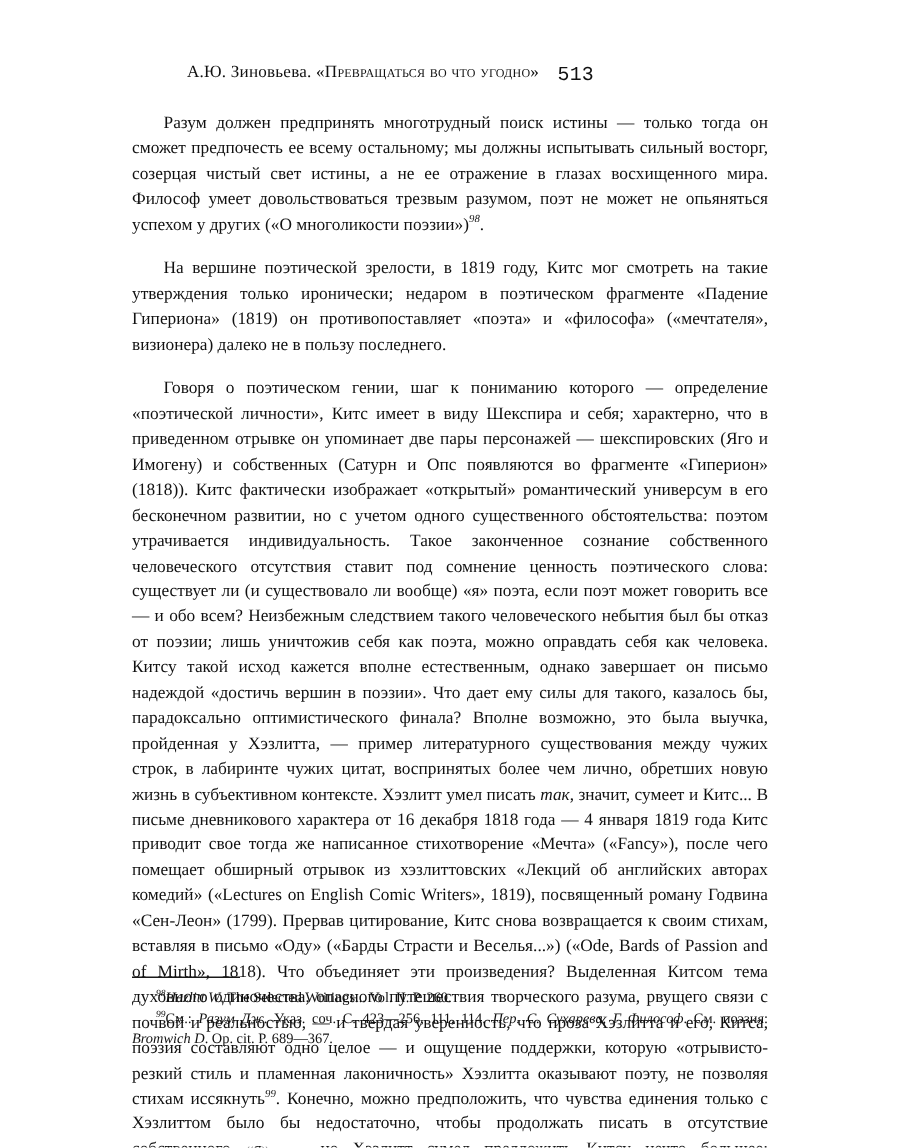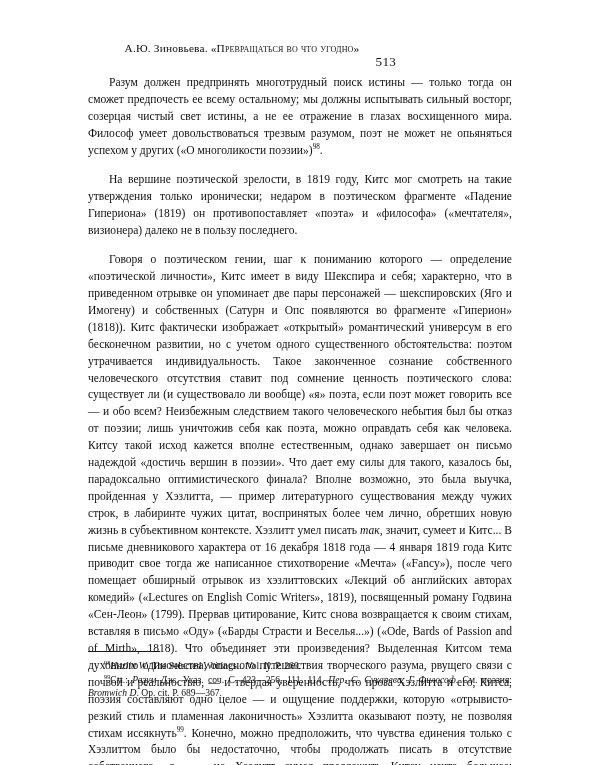--- a/index.html
+++ b/index.html
@@ -39,23 +39,24 @@
     letter-spacing: 0.15px;
     white-space: nowrap;
     font-variant: small-caps;
   }
   .running-head-title .plain {
     font-variant: normal;
   }
   .page-number {
     position: absolute;
     right: 0;
-    top: 12px;
+    top: 0;
     font-size: 13.2px;
     letter-spacing: 0.2px;
+    font-family: Liberation Mono, monospace;
   }
 
   
   .body-text {
     position: absolute;
     left: 88px;
     top: 74px;
     width: 424px;
     font-size: 11.55px;
     line-height: 16.9px;
@@ -69,20 +70,21 @@
   }
   .body-text p.para-gap {
     margin-top: 12.5px;
   }
   .body-text i {
   }
   sup {
     font-size: 0.62em;
     vertical-align: super;
     line-height: 0;
+    font-style: italic;
   }
 
   
   .footnotes {
     position: absolute;
     left: 88px;
     top: 651px;
     width: 424px;
   }
   .footnote-rule {

